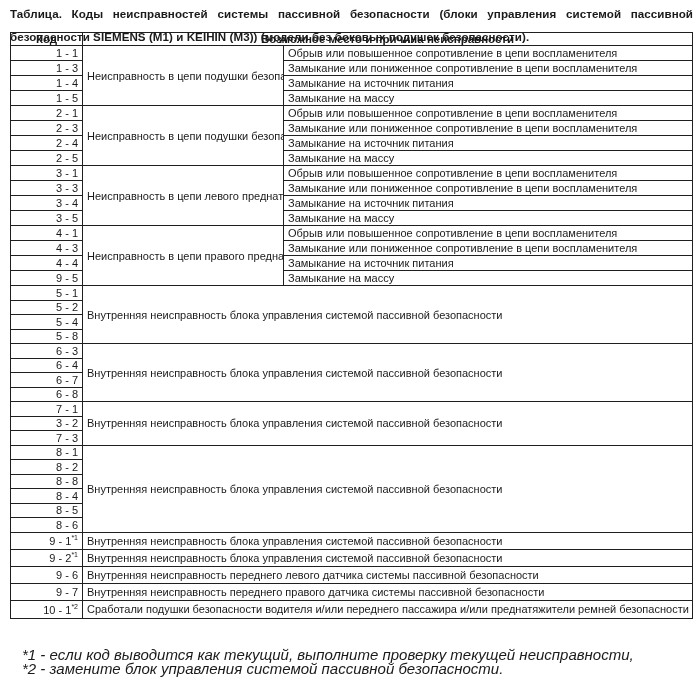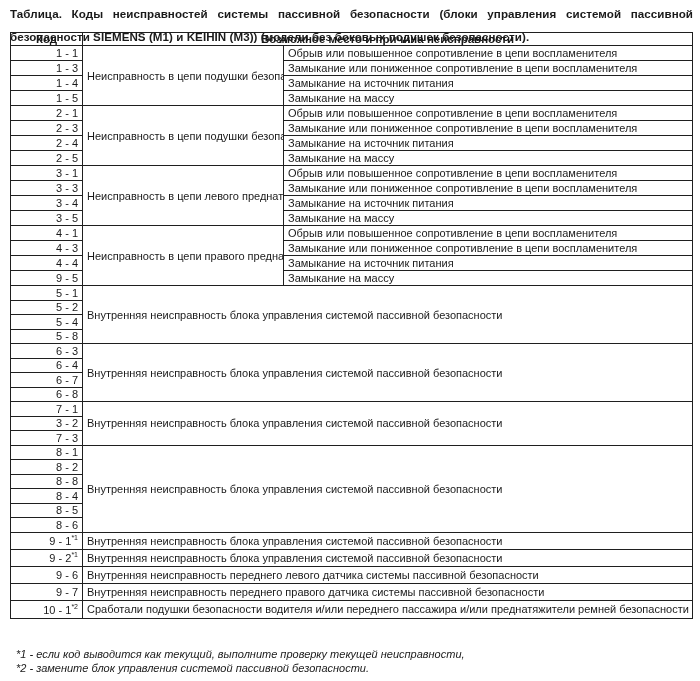--- a/index.html
+++ b/index.html
@@ -27,21 +27,21 @@
   td.code { text-align: right; height: 14px; }
   tr.g14 td.code { height: 13.5px; }
   td.loc { vertical-align: top; padding-top: 2px; white-space: normal; line-height: 14px; }
   td.cause { height: 14px; padding-left: 5px; }
   td.internal { padding-left: 5px; }
   tr.single td { height: 16px; }
   tr.double td.code { vertical-align: top; padding-top: 3px; }
   td.wrap { white-space: normal; text-align: justify; text-align-last: left; line-height: 13px; padding-top: 2px; padding-bottom: 1px; }
   sup.fn { font-size: 7px; vertical-align: 5px; line-height: 0; }
   .footnotes {
-    position: absolute; left: 16px; top: 648px; font-size: 11px; line-height: 13.5px;
+    position: absolute; left: 22px; top: 648px; font-size: 15px; line-height: 13.5px;
     font-style: italic;
   }
 </style>
 </head>
 <body>
 
 <div class="title">Таблица. Коды неисправностей системы пассивной безопасности (блоки управления системой пассивной безопасности SIEMENS (M1) и KEIHIN (M3)) (модели без боковых подушек безопасности).</div>
 
 <table class="codes">
   <colgroup>

